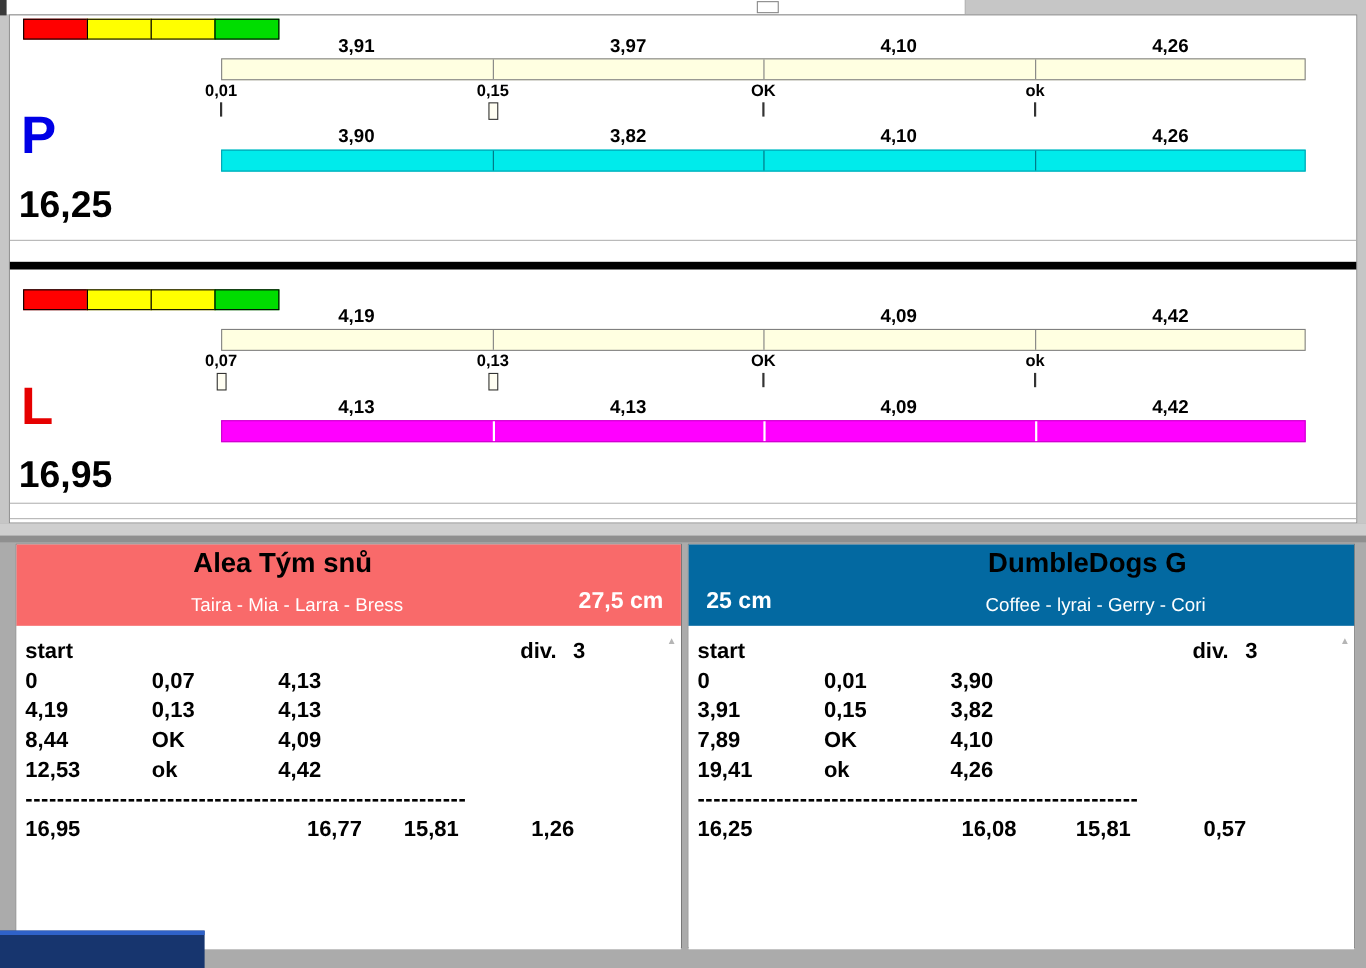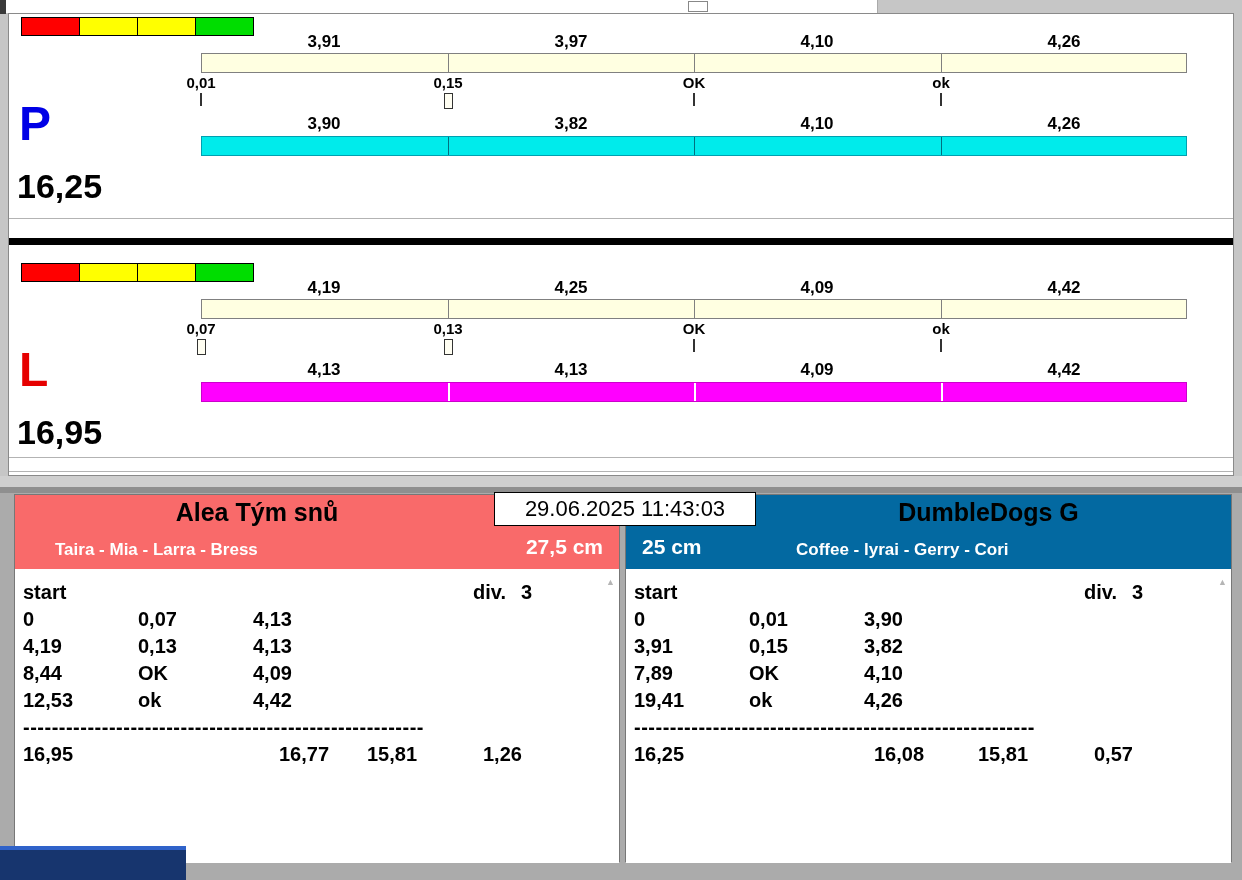--- a/index.html
+++ b/index.html
@@ -69,21 +69,21 @@
   .panel-right { left:625px; width:607px; }
 
   .panel-header { position:relative; height:74px; }
   .panel-left  .panel-header { background:#f96a6a; }
   .panel-right .panel-header { background:#0369a1; }
 
   .team-name { font-size:25px; font-weight:bold; text-align:center; padding-top:3px; color:#000; }
   .panel-left  .team-name { padding-right:120px; }
   .panel-right .team-name { padding-left:120px; }
 
-  .team-dogs { position:absolute; top:45px; font-size:17px; font-weight:bold; color:#fff; text-align:left; }
+  .team-dogs { position:absolute; top:45px; font-size:17px; font-weight:normal; color:#fff; text-align:center; }
   .panel-left  .team-dogs { left:40px;  width:430px; }
   .panel-right .team-dogs { left:170px; width:400px; }
 
   .team-height { position:absolute; font-size:21px; font-weight:bold; color:#fff; }
   .panel-left  .team-height { right:16px; top:40px; }
   .panel-right .team-height { left:16px;  top:40px; }
 
   .pbody { position:relative; height:294px; background:#fff; padding-top:12px; overflow:hidden; }
   .prow { position:relative; height:27px; font-size:20px; font-weight:bold; white-space:nowrap; }
   .pc { position:absolute; top:0; }
@@ -166,21 +166,20 @@
   <div class="lane" style="top:246px">
     <div class="lights">
       <div class="light" style="background:#ff0000"></div>
       <div class="light" style="background:#ffff00"></div>
       <div class="light" style="background:#ffff00"></div>
       <div class="light" style="background:#00dd00"></div>
     </div>
     <div class="barzone">
       <div class="valrow" style="top:18px">
         <span class="segval" style="left:0">4,19</span>
-        <span class="segval" style="left:247px">4,25</span>
         <span class="segval" style="left:493px">4,09</span>
         <span class="segval" style="left:740px">4,42</span>
       </div>
       <div class="refbar" style="top:39px">
         <i class="bardiv" style="left:246px"></i>
           <i class="bardiv" style="left:492px"></i>
           <i class="bardiv" style="left:739px"></i>
       </div>
       <div class="tickrow" style="top:60px">
         <div class="tickcell" style="left:-45px">
@@ -303,16 +302,15 @@
       <div class="prow sep">--------------------------------------------------------</div>
       <div class="prow">
         <span class="pc" style="left:8px">16,25</span>
         <span class="pc" style="left:248px">16,08</span>
         <span class="pc" style="left:352px">15,81</span>
         <span class="pc" style="left:468px">0,57</span>
       </div>
     </div>
   </div>
 
-  <div class="datetime-box">29.06.2025 11:43:03</div>
 </div>
 
 <div class="taskbar-stub"></div>
 
 </body></html>

